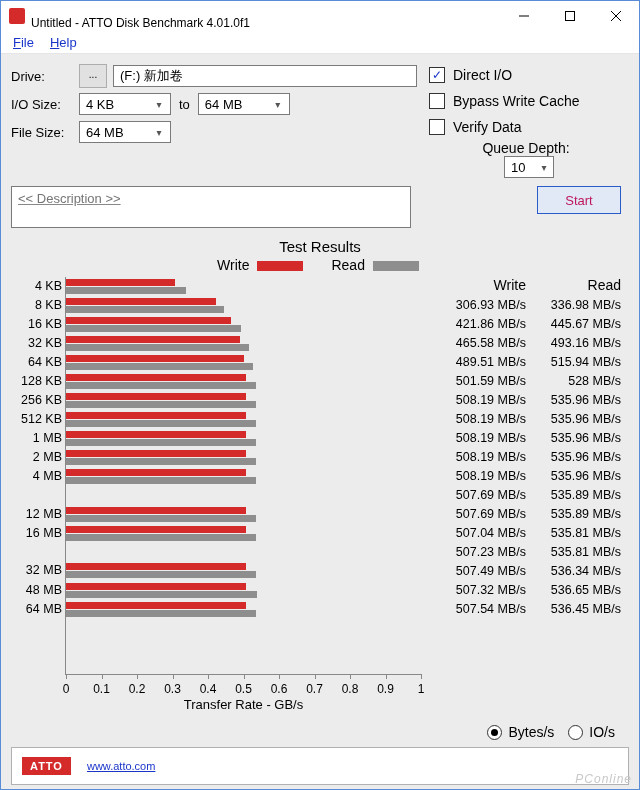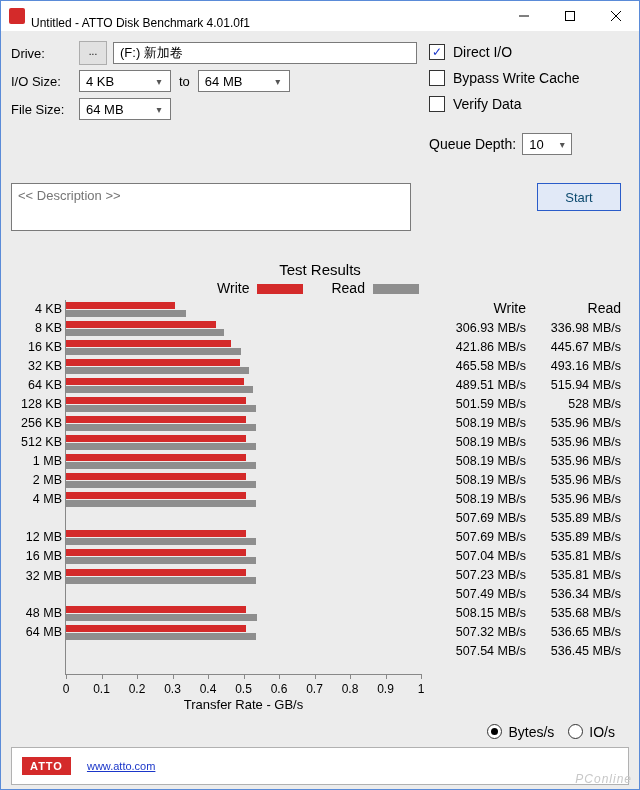--- a/index.html
+++ b/index.html
@@ -60,21 +60,20 @@
   .menubar .menuitem u { text-decoration: underline; text-decoration-color:#1a36c9; }
 
   
   .content {
     flex: 1 1 auto;
     padding: 8px 10px 4px 10px;
     display:flex;
     flex-direction:column;
     background:#ececec;
     overflow:hidden;
-    gap:20px;
   }
   .topgrid {
     display:flex;
     gap: 12px;
   }
   .topleft { flex: 1 1 auto; }
   .topright { flex: 0 0 200px; }
   .row { display:flex; align-items:center; height:28px; }
   .row label.fld { width: 68px; font-size:13px; }
   .browse-btn {
@@ -97,31 +96,31 @@
   }
   .to-label { margin:8px 8px;text-align:center; }
   .chk {
     display:flex; align-items:center; height:26px; font-size:14px;
   }
   .chk .box {
     width:14px; height:14px; border:1px solid #333; background:#fff;
     margin-right:8px; display:flex; align-items:center; justify-content:center;
     font-size:12px; color:#1a36c9;
   }
-  .qrow { display:flex; align-items:center; margin-top:16px;}
+  .qrow { display:flex; align-items:center; margin-top:0;flex-direction:column;}
   .qrow label { font-size:14px; margin-right:6px; }
   .desc-row { display:flex; gap:10px; margin-top:8px; align-items:flex-start;}
   .desc {
-    flex:1 1 auto; height:48px; resize:none; padding:4px 6px;
+    flex:1 1 auto; height:42px; resize:none; padding:4px 6px;
     border:1px solid #7a7a7a; color:#888; font-family:inherit; font-size:13px;
-    box-sizing:border-box; background:#fff;
+    box-sizing:border-box; background:#fff;text-decoration:underline;
   }
   .startbtn {
     width:82px; height:26px; border:1px solid #2a5cc9; background:#e1e9f7;
-    color:#0c4a6e; font-size:13px;
+    color:#be185d; font-size:13px;
     display:flex; align-items:center; justify-content:center;
   }
 
   
   .resultsbox {
     margin-top:8px;
     flex:1 1 auto;
     display:flex;
     flex-direction:column;
     overflow:hidden;
@@ -197,21 +196,21 @@
   
   .footerrow {
     display:flex; align-items:center; height:26px;
     font-size:14px;
     gap:14px;
     justify-content:flex-end;
     padding-right:14px;
     margin-top:2px;
   }
   .radio {
-    display:flex; align-items:flex-start; gap:6px;
+    display:flex; align-items:flex-end; gap:6px;
   }
   .radio .dot {
     width:13px; height:13px; border:1px solid #333; border-radius:50%;
     background:#fff; display:flex; align-items:center; justify-content:center;
   }
   .radio .dot.on::after {
     content:""; width:7px; height:7px; border-radius:50%; background:#000;
   }
   .brandbar {
     margin-top:2px;
@@ -252,20 +251,24 @@
           <rect x="0.5" y="0.5" width="9" height="9"></rect>
         </svg>
     </div>
     <div class="winbtn close">
       <svg viewBox="0 0 10 10">
           <path d="M0 0 L10 10 M10 0 L0 10"></path>
         </svg>
     </div>
   </div>
 
+  <div class="menubar">
+    <div class="menuitem"><u>F</u><span>ile</span></div>
+    <div class="menuitem"><u>H</u><span>elp</span></div>
+  </div>
 
   <div class="content">
     <div class="topgrid">
       <div class="topleft">
         <div class="row">
           <label class="fld">Drive:</label>
           <div class="browse-btn">...</div>
           <div class="combo wide">
             <span>(F:) 新加卷</span>
           </div>
@@ -388,21 +391,21 @@
                 <div class="barrow" style="top: 228px;">
                   <div class="barlabel">12 MB</div>
                   <div class="bar write" style="width: 50.704%;"></div>
                   <div class="bar read" style="width: 53.581%;"></div>
                 </div>
                 <div class="barrow" style="top: 247px;">
                   <div class="barlabel">16 MB</div>
                   <div class="bar write" style="width: 50.723%;"></div>
                   <div class="bar read" style="width: 53.581%;"></div>
                 </div>
-                <div class="barrow" style="top: 267px;">
+                <div class="barrow" style="top: 284px;">
                   <div class="barlabel">32 MB</div>
                   <div class="bar write" style="width: 50.815%;"></div>
                   <div class="bar read" style="width: 53.568%;"></div>
                 </div>
                 <div class="barrow" style="top: 304px;">
                   <div class="barlabel">48 MB</div>
                   <div class="bar write" style="width: 50.732%;"></div>
                   <div class="bar read" style="width: 53.665%;"></div>
                 </div>
                 <div class="barrow" style="top: 323px;">
@@ -496,24 +499,20 @@
               </div>
               <div class="valrow">
                 <div class="c">507.23 MB/s</div>
                 <div class="c">535.81 MB/s</div>
               </div>
               <div class="valrow">
                 <div class="c">507.49 MB/s</div>
                 <div class="c">536.34 MB/s</div>
               </div>
               <div class="valrow">
-                <div class="c">508.15 MB/s</div>
-                <div class="c">535.68 MB/s</div>
-              </div>
-              <div class="valrow">
                 <div class="c">507.32 MB/s</div>
                 <div class="c">536.65 MB/s</div>
               </div>
               <div class="valrow">
                 <div class="c">507.54 MB/s</div>
                 <div class="c">536.45 MB/s</div>
               </div>
             </div>
         </div>
       </div>

